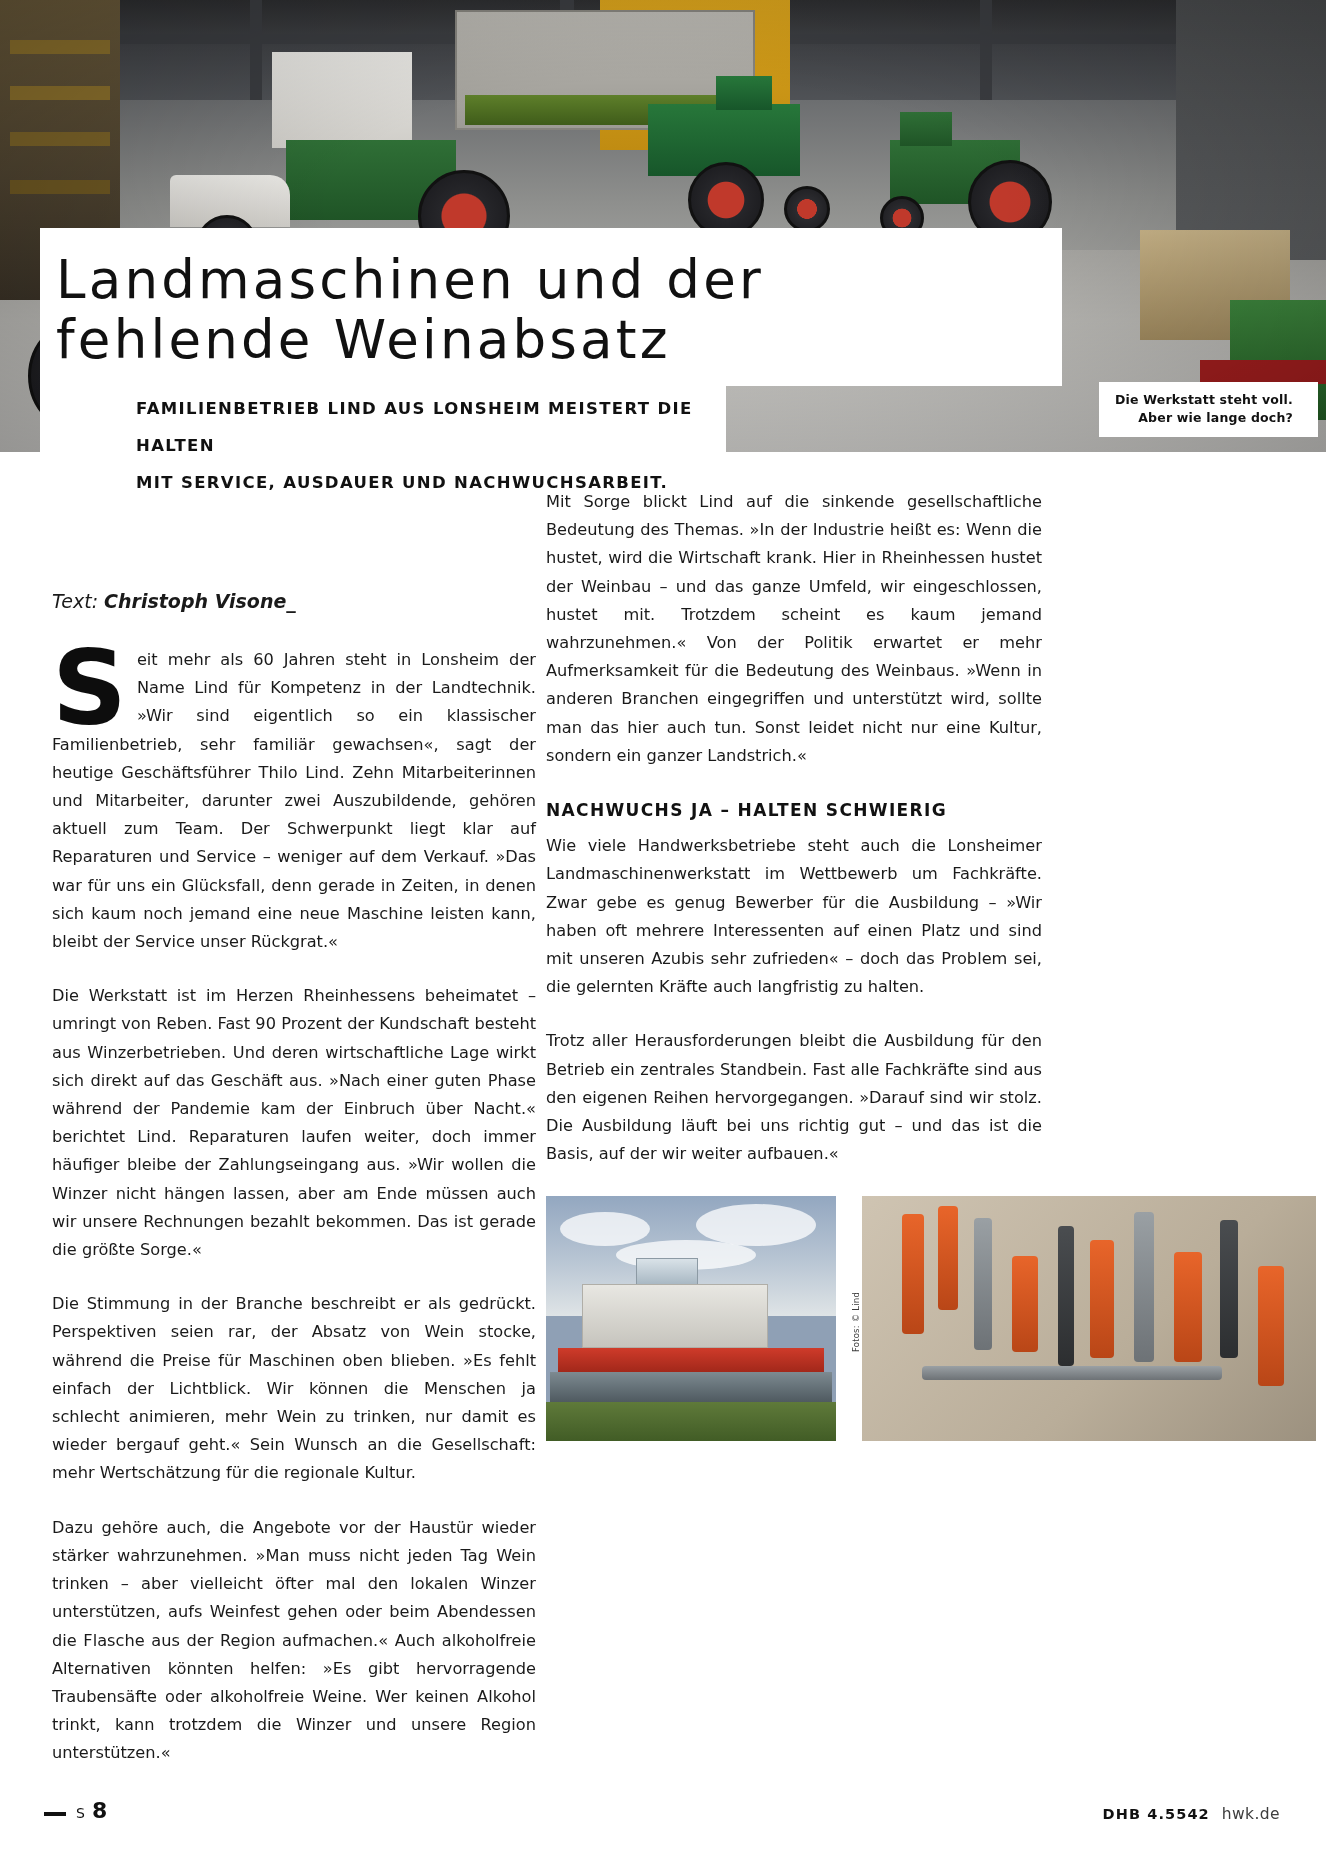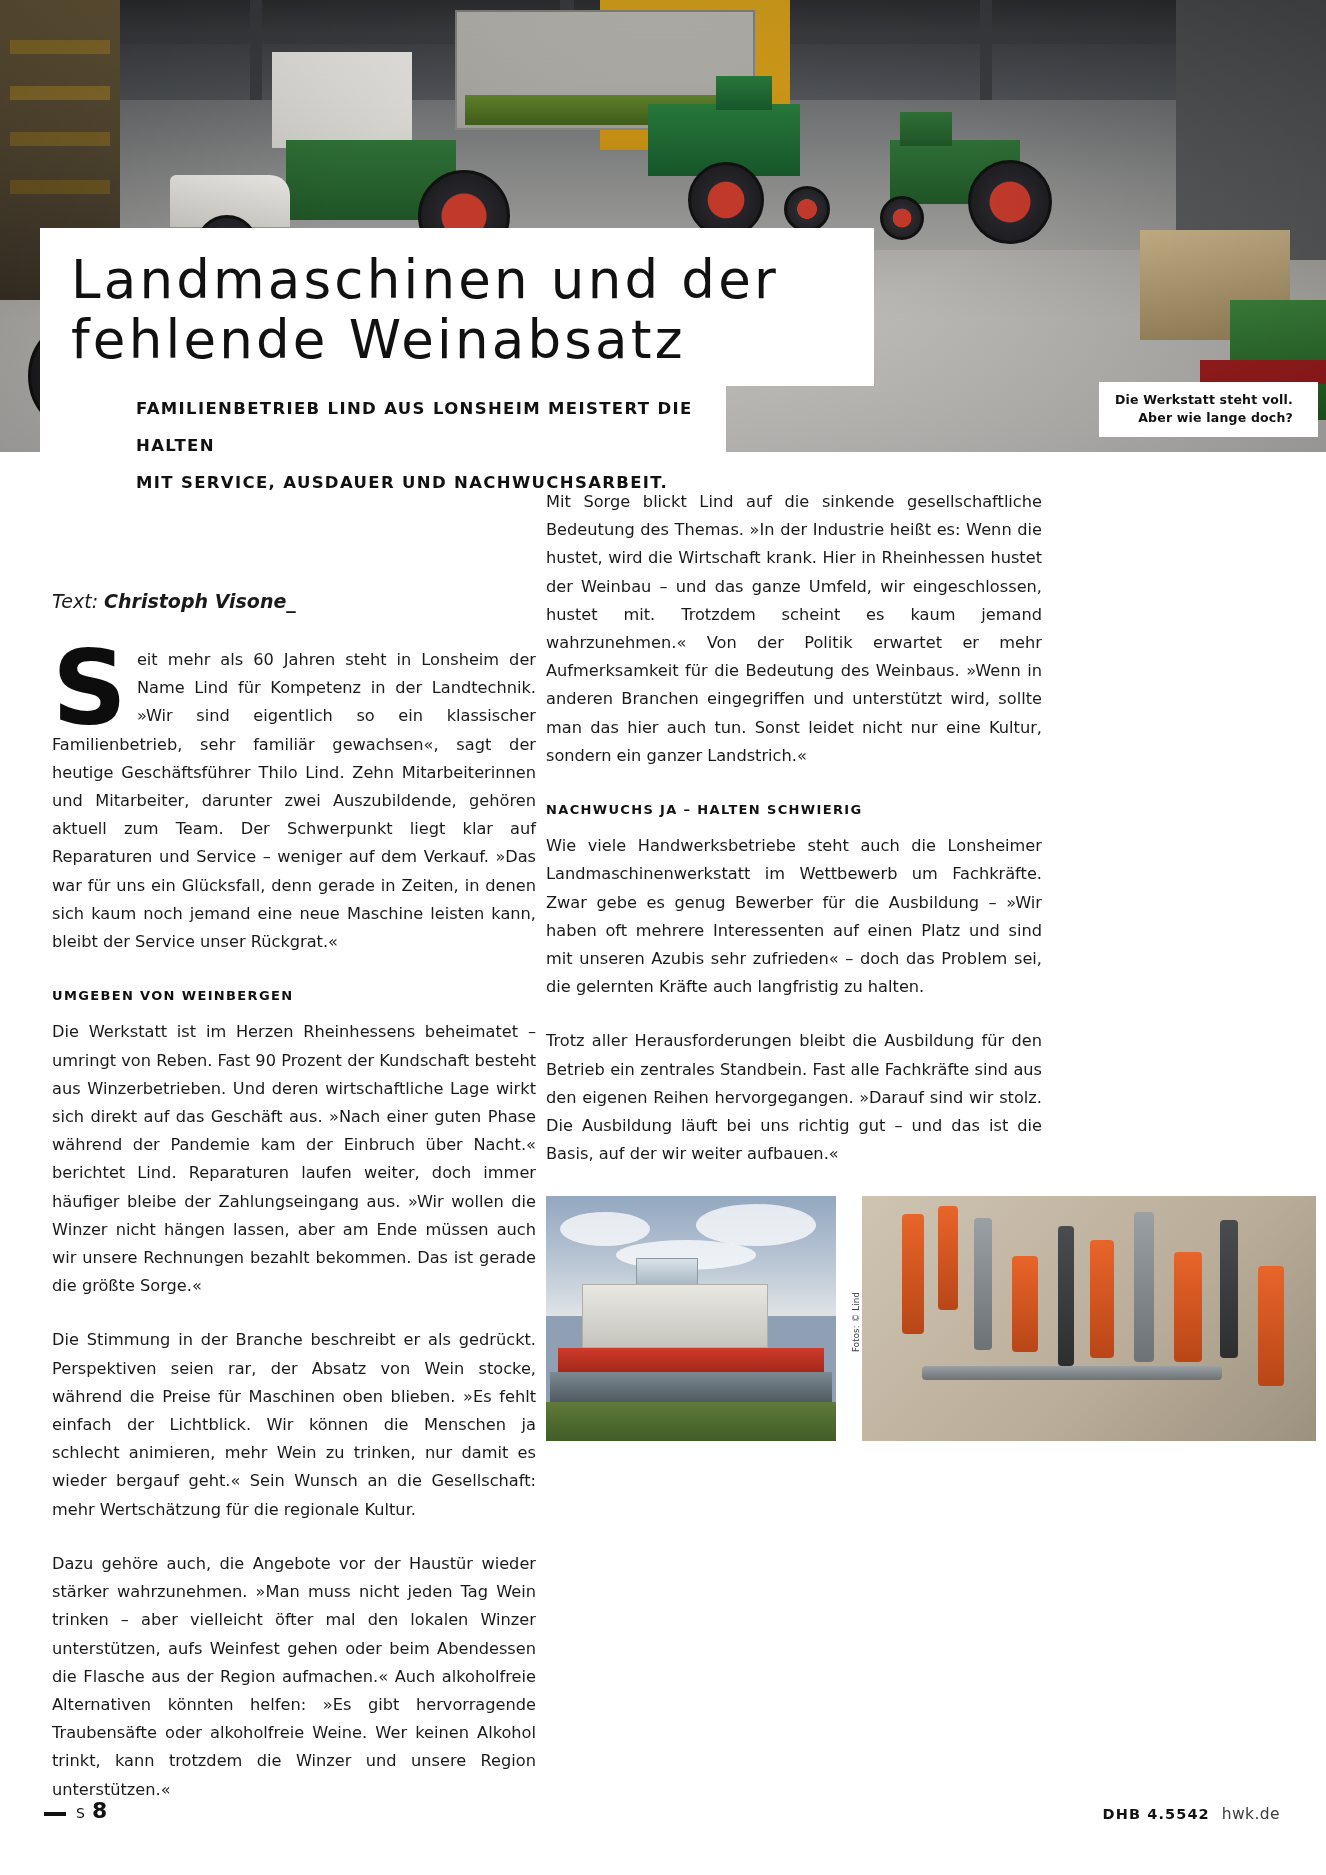--- a/index.html
+++ b/index.html
@@ -93,23 +93,23 @@
   .hero-vignette {
     position:absolute; inset:0;
     background:
       radial-gradient(ellipse at 50% 45%, rgba(0,0,0,0) 35%, rgba(0,0,0,0.28) 100%);
   }
 
   
   .headline-box {
     position: absolute;
     left: 40px; top: 228px;
-    width: 834px;
+    width: 1022px;
     background: #ffffff;
-    padding: 22px 0 16px 31px;
+    padding: 22px 0 16px 16px;
   }
   .headline {
     font-family: "DejaVu Sans", sans-serif;
     font-size: 53px;
     line-height: 60px;
     font-weight: 400;
     letter-spacing: 3.2px;
     color: #111;
     white-space: pre-line;
   }
@@ -184,21 +184,21 @@
     font-family: "DejaVu Sans", sans-serif;
     font-size: 104px;
     line-height: 80px;
     font-weight: 700;
     margin: 2px 10px 0 0;
     color: #0d0d0d;
   }
 
   .sec-head {
     font-family: "DejaVu Sans", sans-serif;
-    font-size: 13px;
+    font-size: 17px;
     font-weight: 700;
     letter-spacing: 1.35px;
     color: #111;
     margin: 0 0 8px 0;
   }
 
   
   .photo-bottom-left {
     position: absolute;
     left: 546px; top: 1196px;
@@ -351,21 +351,20 @@
     <div>Aber wie lange doch?</div>
   </div>
 
   <div class="byline">
     <span class="lbl">Text:</span>
     <span class="nm">Christoph Visone</span><span class="dash">_</span>
   </div>
 
   <div class="col col-left">
     <p class="dropcap-wrap"><span class="dropcap">S</span><span>eit mehr als 60 Jahren steht in Lonsheim der Name Lind für Kompetenz in der Landtechnik. »Wir sind eigentlich so ein klassischer Familienbetrieb, sehr familiär gewachsen«, sagt der heutige Geschäftsführer Thilo Lind. Zehn Mitarbeiterinnen und Mitarbeiter, darunter zwei Auszubildende, gehören aktuell zum Team. Der Schwerpunkt liegt klar auf Reparaturen und Service – weniger auf dem Verkauf. »Das war für uns ein Glücksfall, denn gerade in Zeiten, in denen sich kaum noch jemand eine neue Maschine leisten kann, bleibt der Service unser Rückgrat.«</span></p>
-    <div class="sec-head">UMGEBEN VON WEINBERGEN</div>
     <p>Die Werkstatt ist im Herzen Rheinhessens beheimatet – umringt von Reben. Fast 90 Prozent der Kundschaft besteht aus Winzerbetrieben. Und deren wirtschaftliche Lage wirkt sich direkt auf das Geschäft aus. »Nach einer guten Phase während der Pandemie kam der Einbruch über Nacht.« berichtet Lind. Reparaturen laufen weiter, doch immer häufiger bleibe der Zahlungseingang aus. »Wir wollen die Winzer nicht hängen lassen, aber am Ende müssen auch wir unsere Rechnungen bezahlt bekommen. Das ist gerade die größte Sorge.«</p>
     <p>Die Stimmung in der Branche beschreibt er als gedrückt. Perspektiven seien rar, der Absatz von Wein stocke, während die Preise für Maschinen oben blieben. »Es fehlt einfach der Lichtblick. Wir können die Menschen ja schlecht animieren, mehr Wein zu trinken, nur damit es wieder bergauf geht.« Sein Wunsch an die Gesellschaft: mehr Wertschätzung für die regionale Kultur.</p>
     <p>Dazu gehöre auch, die Angebote vor der Haustür wieder stärker wahrzunehmen. »Man muss nicht jeden Tag Wein trinken – aber vielleicht öfter mal den lokalen Winzer unterstützen, aufs Weinfest gehen oder beim Abendessen die Flasche aus der Region aufmachen.« Auch alkoholfreie Alternativen könnten helfen: »Es gibt hervorragende Traubensäfte oder alkoholfreie Weine. Wer keinen Alkohol trinkt, kann trotzdem die Winzer und unsere Region unterstützen.«</p>
   </div>
 
   <div class="col col-right">
     <p>Mit Sorge blickt Lind auf die sinkende gesellschaftliche Bedeutung des Themas. »In der Industrie heißt es: Wenn die hustet, wird die Wirtschaft krank. Hier in Rheinhessen hustet der Weinbau – und das ganze Umfeld, wir eingeschlossen, hustet mit. Trotzdem scheint es kaum jemand wahrzunehmen.« Von der Politik erwartet er mehr Aufmerksamkeit für die Bedeutung des Weinbaus. »Wenn in anderen Branchen eingegriffen und unterstützt wird, sollte man das hier auch tun. Sonst leidet nicht nur eine Kultur, sondern ein ganzer Landstrich.«</p>
     <div class="sec-head">NACHWUCHS JA – HALTEN SCHWIERIG</div>
     <p>Wie viele Handwerksbetriebe steht auch die Lonsheimer Landmaschinenwerkstatt im Wettbewerb um Fachkräfte. Zwar gebe es genug Bewerber für die Ausbildung – »Wir haben oft mehrere Interessenten auf einen Platz und sind mit unseren Azubis sehr zufrieden« – doch das Problem sei, die gelernten Kräfte auch langfristig zu halten.</p>
     <p>Trotz aller Herausforderungen bleibt die Ausbildung für den Betrieb ein zentrales Standbein. Fast alle Fachkräfte sind aus den eigenen Reihen hervorgegangen. »Darauf sind wir stolz. Die Ausbildung läuft bei uns richtig gut – und das ist die Basis, auf der wir weiter aufbauen.«</p>

